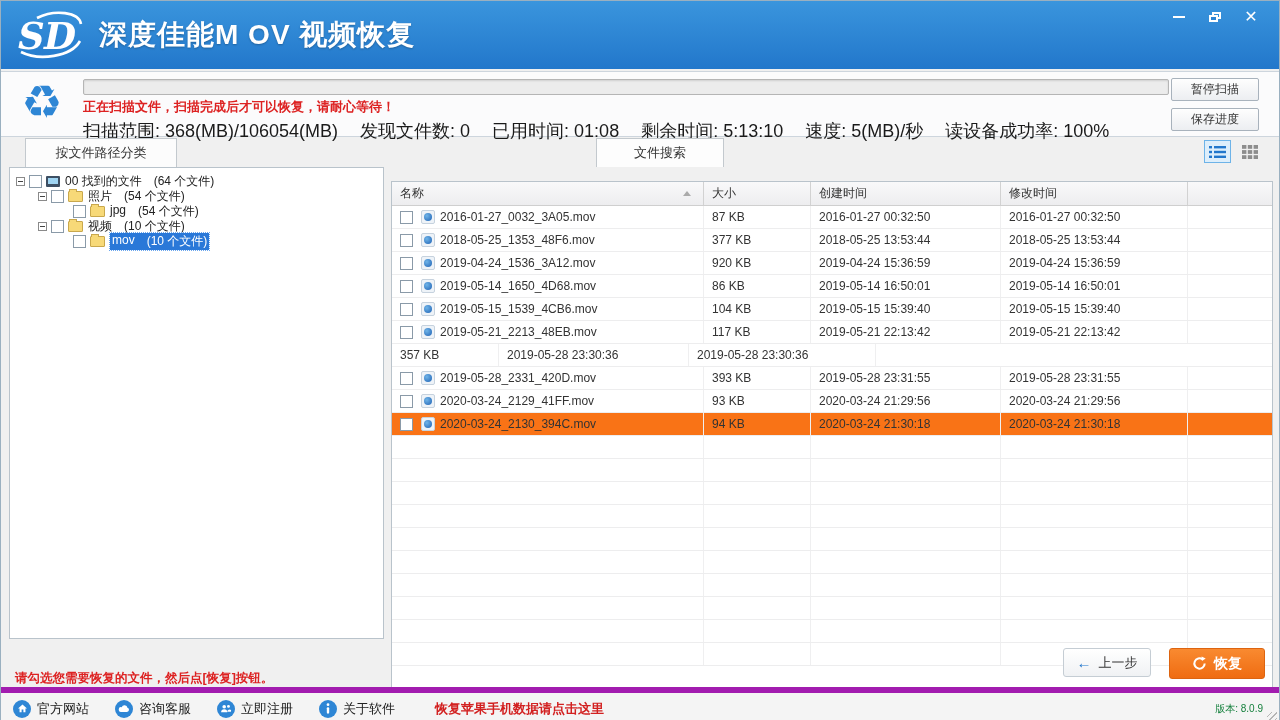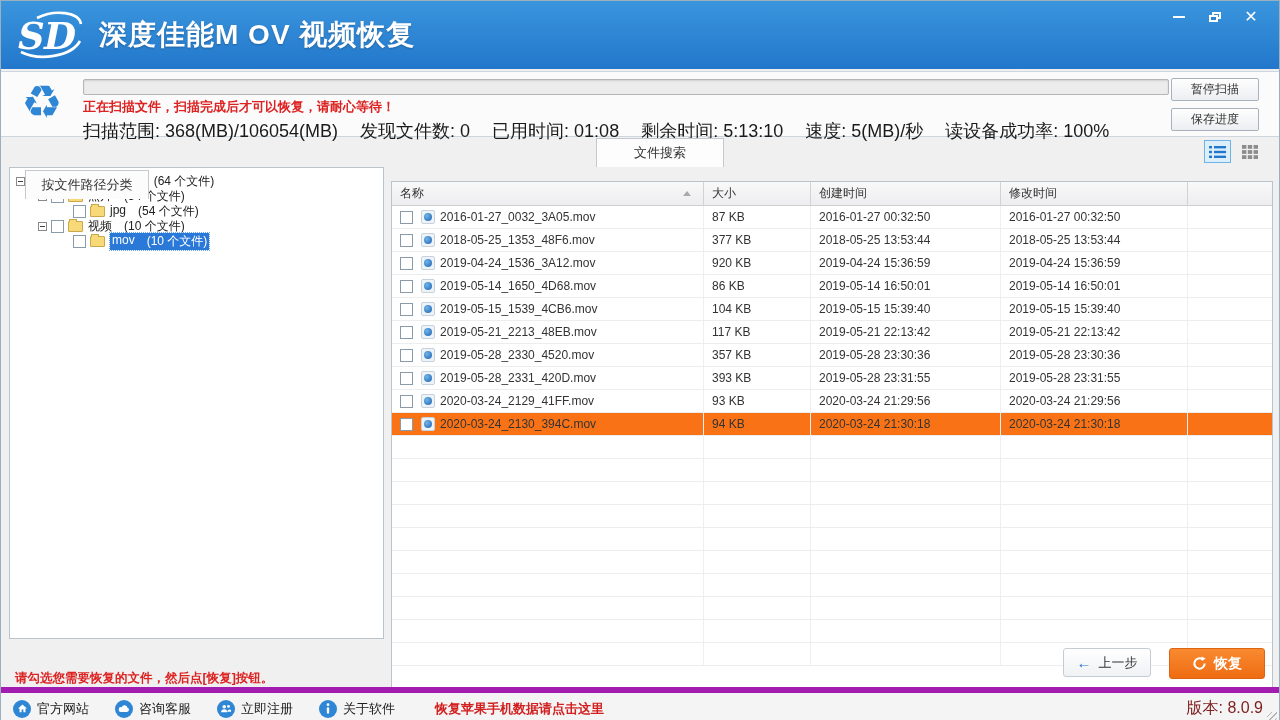--- a/index.html
+++ b/index.html
@@ -37,21 +37,21 @@
   .scan-side { width:108px; display:flex; flex-direction:column; justify-content:flex-start;
     align-items:flex-start; padding-top:6px; gap:7px; }
   .side-btn { width:88px; height:23px; font-size:12px; color:#333; background:linear-gradient(#fefefe,#eceef1);
     border:1px solid #a8b2bc; border-radius:2px; display:flex; align-items:center; justify-content:center;
     cursor:pointer; }
 
   
   .tabs-row { height:30px; position:relative; }
   .tab { position:absolute; top:1px; height:29px; display:flex; align-items:center; justify-content:center;
     font-size:13px; color:#333; background:#fdfdfd; border:1px solid #c3c9ce; border-bottom:none; cursor:pointer; }
-  .tab-path { left:24px; width:124px; background:#fcfcfc; z-index:2;margin-top:32px; }
+  .tab-path { left:24px; width:152px; background:#fcfcfc; z-index:2; }
   .tab-search { left:595px; width:128px; }
   .view-toggles { position:absolute; right:16px; top:3px; display:flex; gap:5px; }
   .vt-btn { width:27px; height:23px; display:flex; align-items:center; justify-content:center; cursor:pointer;
     border:1px solid transparent; }
   .vt-btn.active { background:#ddeefb; border:1px solid #6db3e8; }
 
   
   .content { position:relative; height:472px; }
   .tree-panel { position:absolute; left:8px; top:0; width:375px; height:472px; background:#fff;
     border:1px solid #b9c3cb; overflow:hidden; padding-top:6px; }
@@ -106,21 +106,21 @@
     border-radius:3px; display:flex; align-items:center; justify-content:center; gap:7px; font-size:14px;
     color:#fff; font-weight:bold; cursor:pointer; }
 
   
   .footer { height:37px; background:#f4f4f4; border-top:6px solid #a21caf; display:flex; align-items:center;
     padding:0 12px; position:relative; }
   .flink { display:flex; align-items:center; gap:6px; margin-right:26px; cursor:pointer; font-size:13px; color:#222; }
   .ficon { width:18px; height:18px; border-radius:50%; background:#2e86d5; display:flex; align-items:center;
     justify-content:center; flex:none; }
   .apple-link { color:#d22020; font-size:13px; font-weight:bold; margin-left:14px; cursor:pointer; }
-  .version { position:absolute; right:16px; font-size:16px; color:#7f1d1d; }
+  .version { position:absolute; right:16px; font-size:10px; color:#15803d; }
   .grip { position:absolute; right:2px; bottom:2px; width:10px; height:10px;
     background:repeating-linear-gradient(135deg, transparent 0 3px, #b5b5b5 3px 4px); cursor:nwse-resize; }
 </style>
 </head>
 <body>
 
 <div class="window">
 
   <div class="titlebar">
     <div class="logo">
@@ -325,25 +325,20 @@
       <span class="cb"></span>
       <span class="file-icon"></span>
       <span>2019-05-21_2213_48EB.mov</span>
     </div>
     <div class="cell col-size">117 KB</div>
     <div class="cell col-created">2019-05-21 22:13:42</div>
     <div class="cell col-modified">2019-05-21 22:13:42</div>
     <div class="cell col-extra"></div>
   </div>
           <div class="trow">
-    <div class="cell col-name">
-      <span class="cb"></span>
-      <span class="file-icon"></span>
-      <span>2019-05-28_2330_4520.mov</span>
-    </div>
     <div class="cell col-size">357 KB</div>
     <div class="cell col-created">2019-05-28 23:30:36</div>
     <div class="cell col-modified">2019-05-28 23:30:36</div>
     <div class="cell col-extra"></div>
   </div>
           <div class="trow">
     <div class="cell col-name">
       <span class="cb"></span>
       <span class="file-icon"></span>
       <span>2019-05-28_2331_420D.mov</span>

